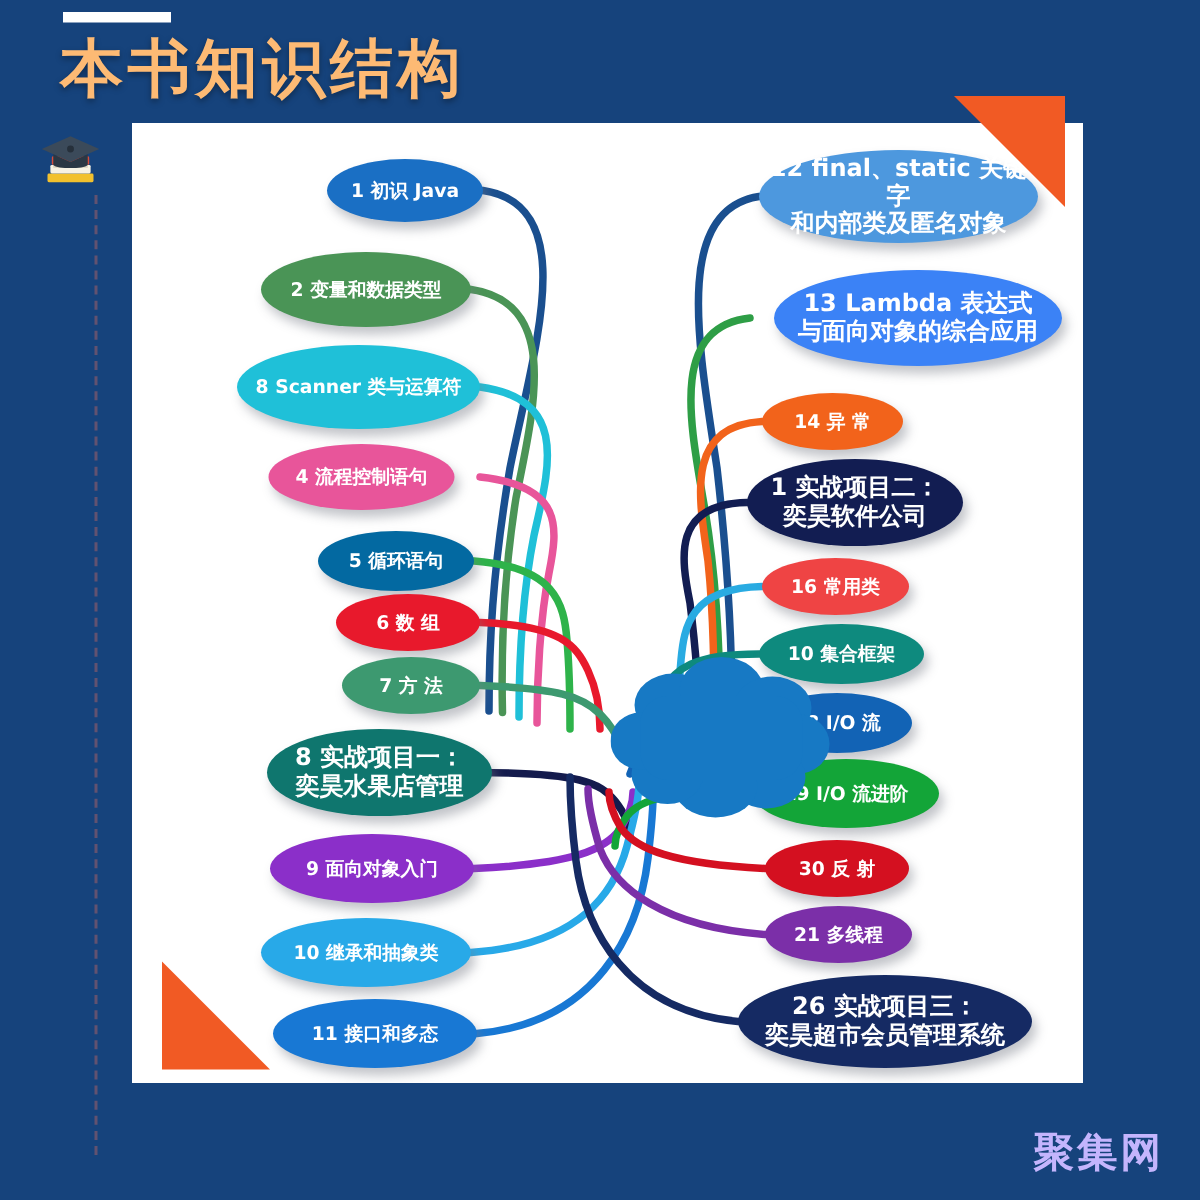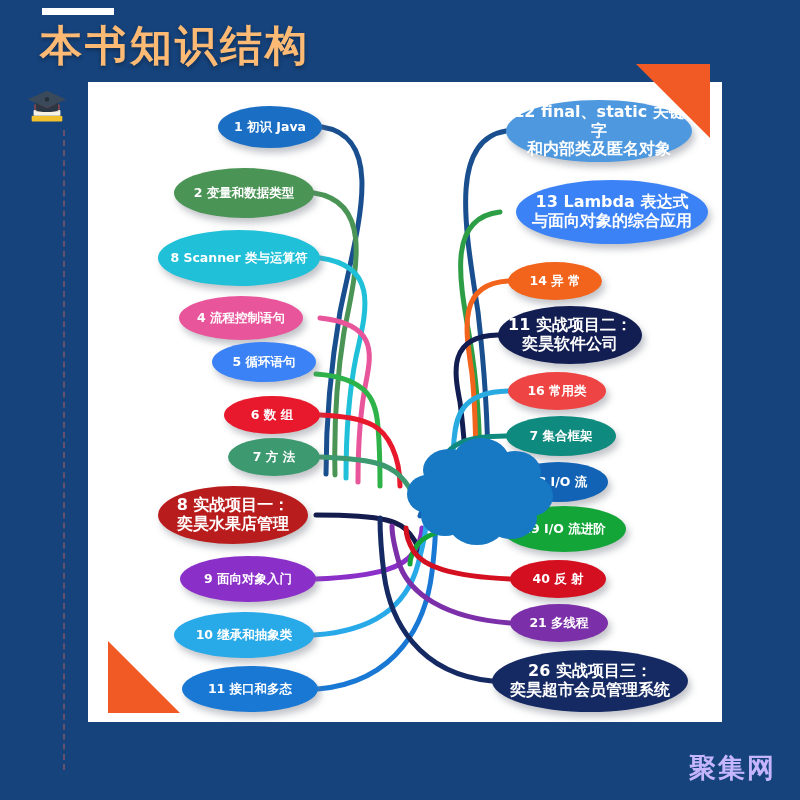--- a/index.html
+++ b/index.html
@@ -174,30 +174,30 @@
       </div>
       <div class="node node-1line" style="left: 86px; top: 86px; width: 140px; height: 50px; background: rgb(74, 148, 86);">
         <div>2 变量和数据类型</div>
       </div>
       <div class="node node-1line" style="left: 70px; top: 148px; width: 162px; height: 56px; background: rgb(31, 192, 216);">
         <div>8 Scanner 类与运算符</div>
       </div>
       <div class="node node-1line" style="left: 91px; top: 214px; width: 124px; height: 44px; background: rgb(232, 85, 154);">
         <div>4 流程控制语句</div>
       </div>
-      <div class="node node-1line" style="left: 124px; top: 260px; width: 104px; height: 40px; background: #3b82f6;">
+      <div class="node node-1line" style="left: 124px; top: 272px; width: 104px; height: 40px; background: #0369a1;">
         <div>5 循环语句</div>
       </div>
       <div class="node node-1line" style="left: 136px; top: 314px; width: 96px; height: 38px; background: rgb(232, 25, 44);">
         <div>6 数  组</div>
       </div>
       <div class="node node-1line" style="left: 140px; top: 356px; width: 92px; height: 38px; background: rgb(61, 153, 112);">
         <div>7 方  法</div>
       </div>
-      <div class="node node-2line" style="left: 70px; top: 404px; width: 150px; height: 58px; background: #b91c1c;">
+      <div class="node node-2line" style="left: 90px; top: 404px; width: 150px; height: 58px; background: #0f766e;">
         <div>
           <div>8  实战项目一：</div>
           <div>奕昊水果店管理</div>
         </div>
       </div>
       <div class="node node-1line" style="left: 92px; top: 474px; width: 136px; height: 46px; background: rgb(139, 47, 201);">
         <div>9 面向对象入门</div>
       </div>
       <div class="node node-1line" style="left: 86px; top: 530px; width: 140px; height: 46px; background: rgb(40, 169, 232);">
         <div>10 继承和抽象类</div>
@@ -217,38 +217,38 @@
         <div>
           <div>13  Lambda 表达式</div>
           <div>与面向对象的综合应用</div>
         </div>
       </div>
       <div class="node node-1line" style="left: 420px; top: 180px; width: 94px; height: 38px; background: rgb(242, 99, 27);">
         <div>14 异  常</div>
       </div>
       <div class="node node-2line" style="left: 410px; top: 224px; width: 144px; height: 58px; background: rgb(18, 29, 82);">
         <div>
-          <div>11  实战项目二：</div>
+          <div>1  实战项目二：</div>
           <div>奕昊软件公司</div>
         </div>
       </div>
       <div class="node node-1line" style="left: 420px; top: 290px; width: 98px; height: 38px; background: #ef4444;">
         <div>16 常用类</div>
       </div>
       <div class="node node-1line" style="left: 418px; top: 334px; width: 110px; height: 40px; background: rgb(14, 138, 126);">
-        <div>7 集合框架</div>
+        <div>10 集合框架</div>
       </div>
       <div class="node node-1line" style="left: 420px; top: 380px; width: 100px; height: 40px; background: rgb(18, 99, 181);">
         <div>18 I/O 流</div>
       </div>
       <div class="node node-1line" style="left: 414px; top: 424px; width: 124px; height: 46px; background: rgb(19, 165, 56);">
         <div>19 I/O 流进阶</div>
       </div>
       <div class="node node-1line" style="left: 422px; top: 478px; width: 96px; height: 38px; background: rgb(212, 16, 32);">
-        <div>40 反  射</div>
+        <div>30 反  射</div>
       </div>
       <div class="node node-1line" style="left: 422px; top: 522px; width: 98px; height: 38px; background: rgb(123, 47, 168);">
         <div>21 多线程</div>
       </div>
       <div class="node node-2line" style="left: 404px; top: 568px; width: 196px; height: 62px; background: rgb(21, 42, 99);">
         <div>
           <div>26  实战项目三：</div>
           <div>奕昊超市会员管理系统</div>
         </div>
       </div>

